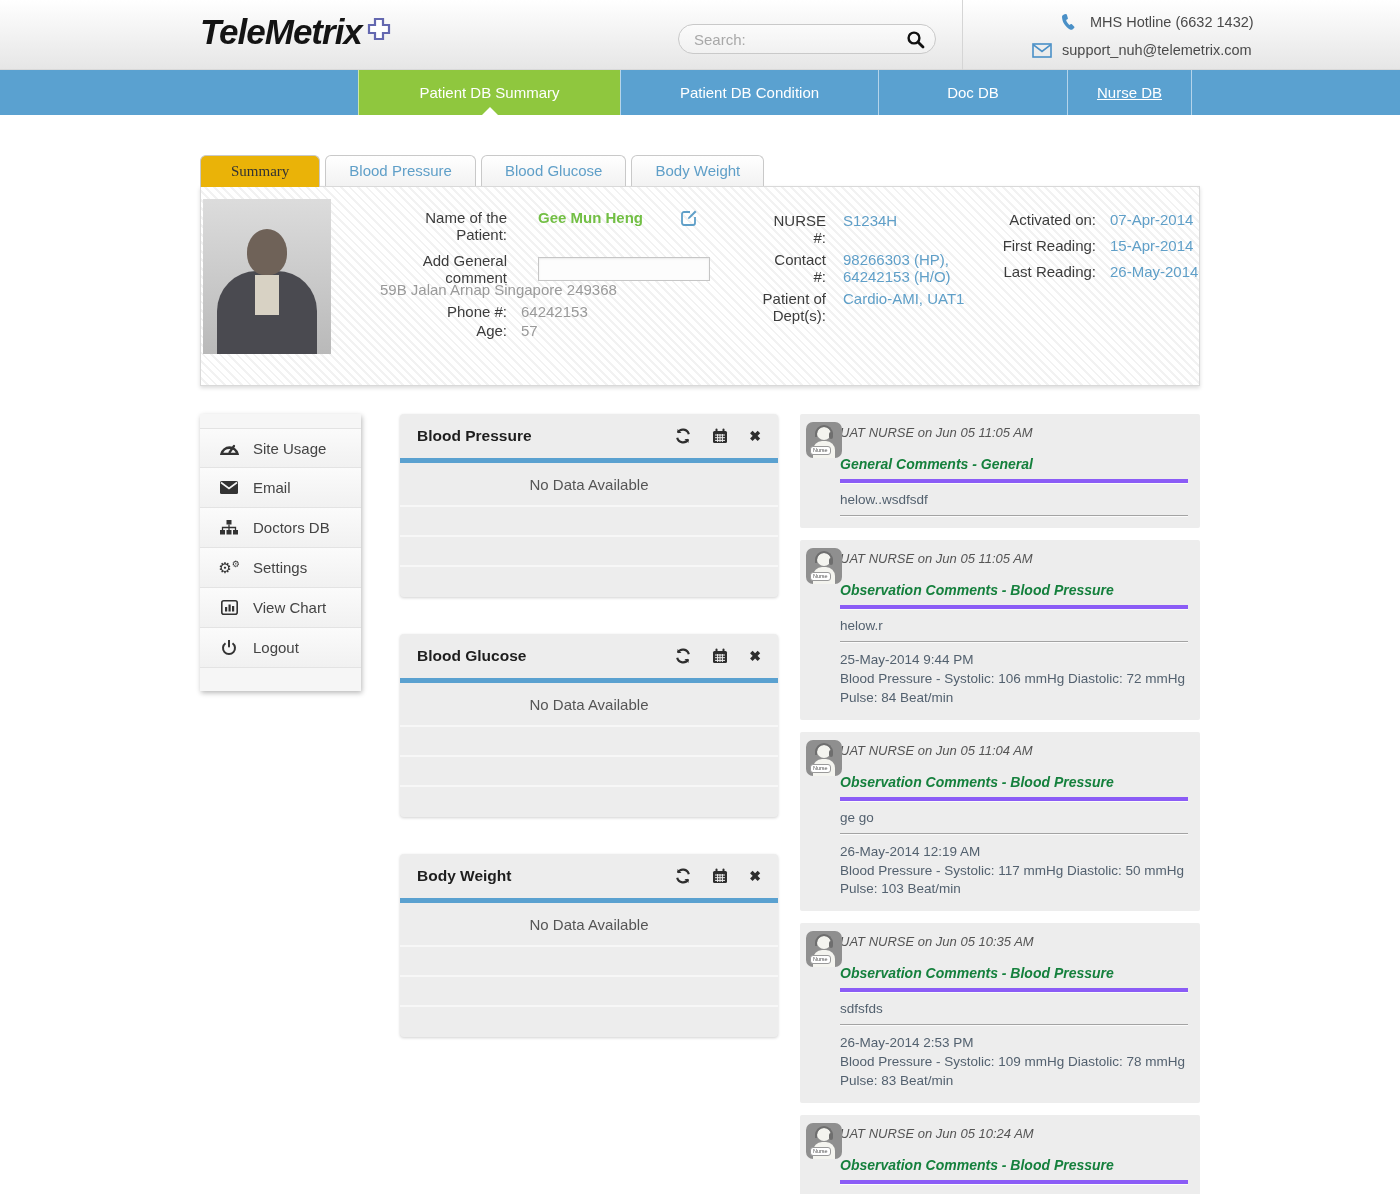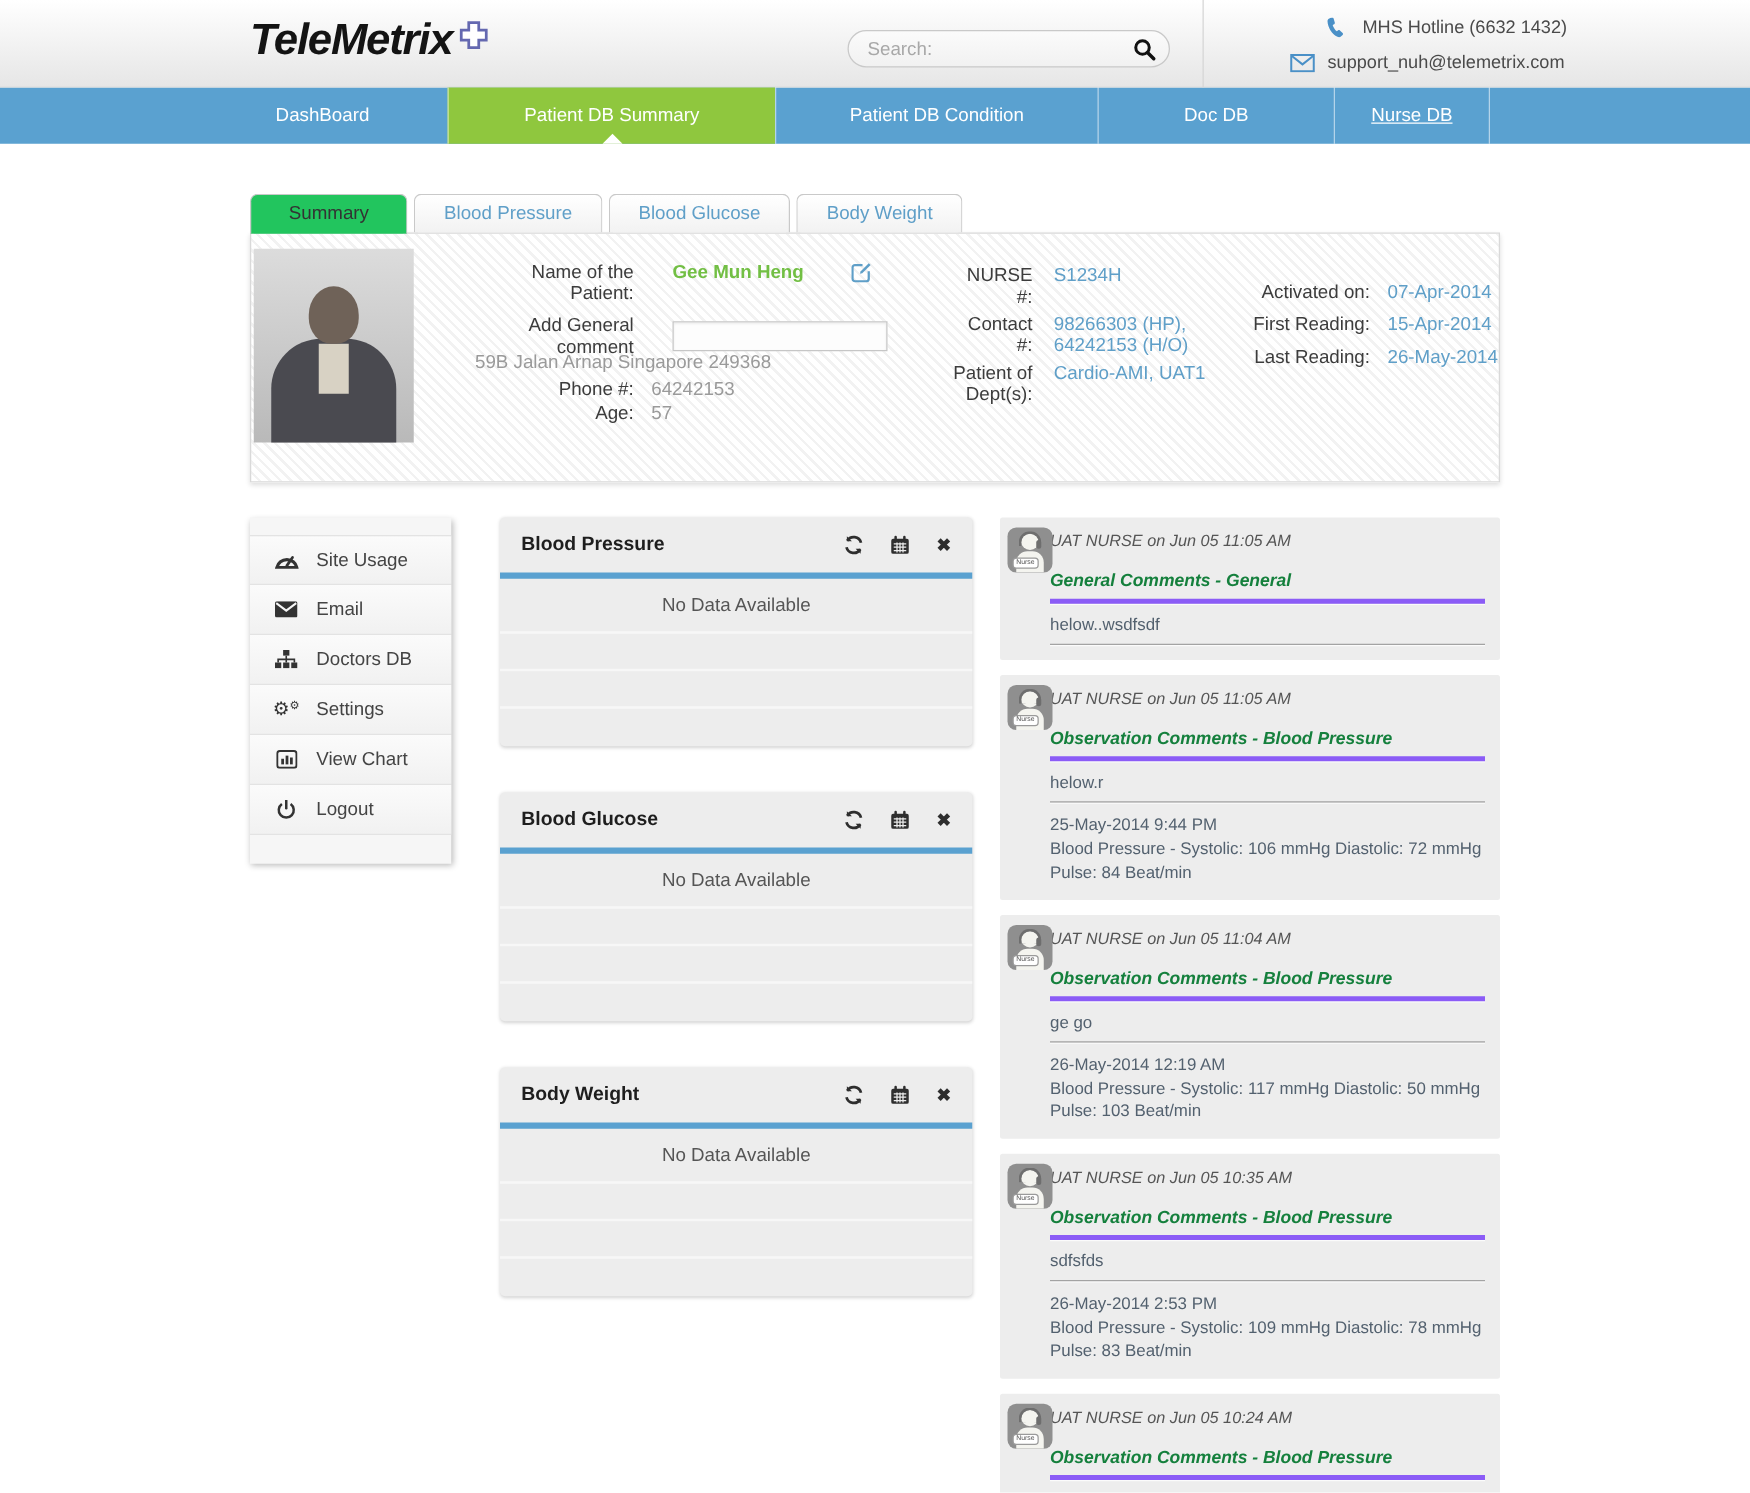--- a/index.html
+++ b/index.html
@@ -19,32 +19,32 @@
   .search-btn { cursor:pointer; display:flex; }
   .header-divider { position:absolute; left:962px; top:0; width:1px; height:70px; background:#d5d5d5; }
   .contact-block { position:absolute; left:1032px; top:9px; font-size:14.5px; color:#4a4a4a; }
   .contact-row { display:flex; align-items:center; height:26px; }
   .contact-row .c-icon { width:30px; display:flex; justify-content:flex-start; }
   .contact-row + .contact-row { margin-top:2px; }
 
   
   .nav { height:45px; background:#5aa1d0; display:flex; padding-left:158px; }
   .nav-item { line-height:45px; text-align:center; color:#fff; font-size:15px; cursor:pointer; border-left:1px solid rgba(255,255,255,.55); position:relative; }
-  .nav-item:first-child { border-left:none; }
+  .nav-item:first-child { border-left:none;margin-top:28px; }
   .nav-item:last-child { border-right:1px solid rgba(255,255,255,.55);text-decoration:underline; }
   .nav-item.active { background:#8fc73e; }
   .nav-item.active::after { content:""; position:absolute; bottom:0; left:50%; margin-left:-8px; border-left:8px solid transparent; border-right:8px solid transparent; border-bottom:8px solid #fff; }
   .w1{width:200px;} .w2{width:262px;} .w3{width:258px;} .w4{width:189px;} .w5{width:125px;}
 
   
   .content { width:1000px; margin-left:200px; }
 
   .tabs { display:flex; gap:5px; margin-top:40px; height:31px; position:relative; z-index:2; }
   .tab { border:1px solid #c9c9c9; border-bottom:none; border-radius:6px 6px 0 0; background:linear-gradient(#ffffff,#f2f2f2); color:#5f9fc8; font-size:15px; line-height:30px; padding:0 23px; cursor:pointer; }
-  .tab.active { background:#22c55e; color:#333; margin-bottom:-1px; height:32px; padding:0 30px; }
+  .tab.active { background:#eab308; color:#333; margin-bottom:-1px; height:32px; padding:0 30px;font-family:Liberation Serif, serif; }
 
   .patient-panel { height:200px; border:1px solid #d9d9d9; position:relative;
     background:repeating-linear-gradient(45deg,#ffffff 0 4px,#f2f2f2 4px 6px);
     box-shadow:0 2px 4px rgba(0,0,0,.14); }
   .photo { position:absolute; left:2px; top:12px; width:128px; height:155px; background:linear-gradient(#dcdcdc,#b9b9b9); overflow:hidden; }
   .photo .ph-head { position:absolute; left:44px; top:30px; width:40px; height:46px; background:#6f6258; border-radius:50% 50% 45% 45%; }
   .photo .ph-body { position:absolute; left:14px; top:72px; width:100px; height:90px; background:#4a4a50; border-radius:40px 40px 0 0; }
   .photo .ph-shirt { position:absolute; left:52px; top:76px; width:24px; height:40px; background:#d8d2c4; }
 
   .field-row { display:flex; margin-bottom:6px; }
@@ -55,21 +55,21 @@
   .green-name { color:#72bf44; font-weight:bold; }
   .left-fields { position:absolute; left:179px; top:22px; }
   .comment-input { width:172px; height:24px; border:1px solid #c6c6c6; background:#fdfdfd; box-shadow:inset 0 1px 2px rgba(0,0,0,.08); outline:none; font-family:"Liberation Sans", sans-serif; padding:0 6px; }
   .addr { position:absolute; left:179px; top:94px; font-size:15px; color:#9a9a9a; }
   .detail-fields { position:absolute; left:179px; top:116px; }
   .detail-fields .field-row { margin-bottom:2px; }
   .mid-fields { position:absolute; left:560px; top:25px; }
   .mid-fields .f-label { width:65px; }
   .mid-fields .f-value { margin-left:17px; width:170px; }
   .mid-fields .field-row { margin-bottom:5px; }
-  .right-fields { position:absolute; left:800px; top:38px; }
+  .right-fields { position:absolute; left:800px; top:24px; }
   .right-fields .f-label { width:95px; }
   .right-fields .f-value { margin-left:14px; }
   .right-fields .field-row { margin-bottom:9px; }
   .edit-icon { margin-left:38px; cursor:pointer; display:inline-flex; vertical-align:middle; }
 
   
   .main-row { display:flex; margin-top:28px; align-items:flex-start; }
 
   .sidebar { width:161px; background:#f6f6f6; padding:14px 0 23px; box-shadow:1px 2px 5px rgba(0,0,0,.28); }
   .side-item { height:40px; display:flex; align-items:center; padding-left:18px; border-bottom:1px solid #e3e3e3; font-size:15px; color:#444; cursor:pointer; background:linear-gradient(#fbfbfb,#f1f1f1); }

